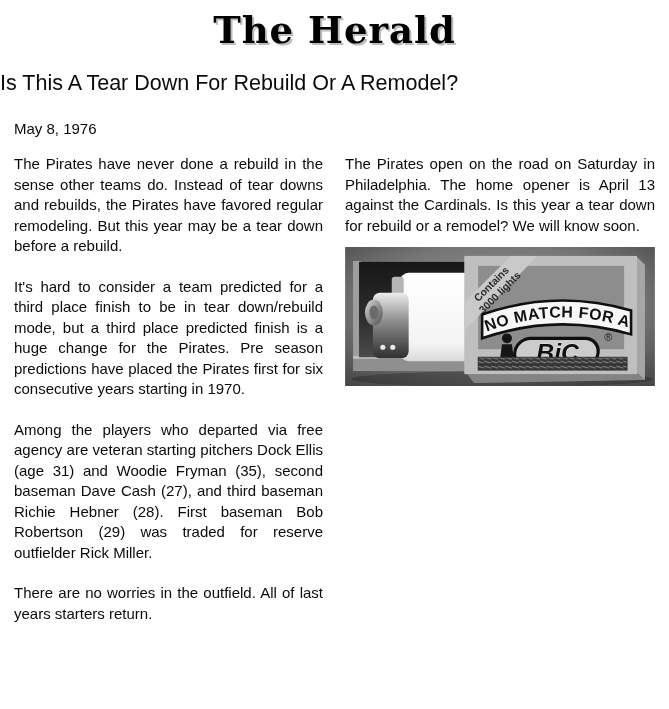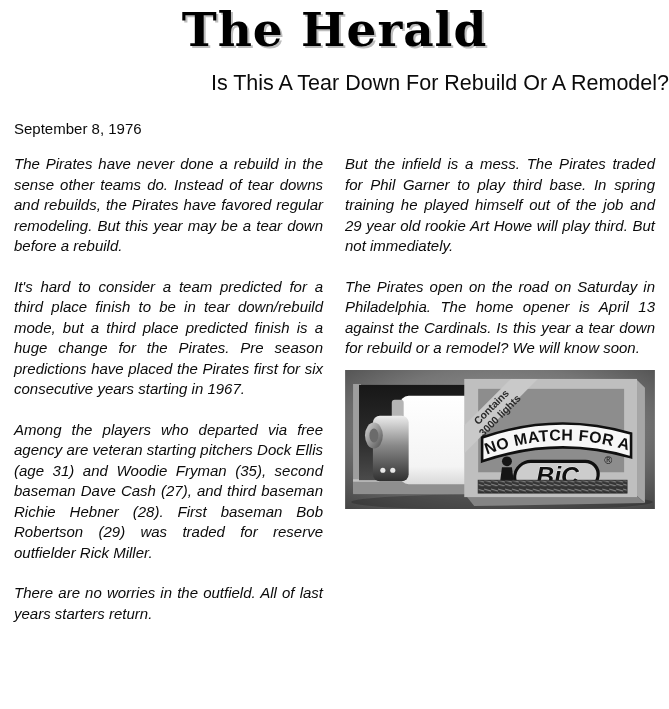--- a/index.html
+++ b/index.html
@@ -9,28 +9,28 @@
     background:#ffffff;
     color:#000;
     font-family:"Liberation Sans", sans-serif;
     overflow:hidden;
   }
   .masthead {
     margin-top:2px;
     text-align:center;
     font-family:"DejaVu Serif", serif;
     font-weight:bold;
-    font-size:47px;
+    font-size:37px;
     line-height:56px;
     letter-spacing:1px;
     text-shadow:2px 2px 0 #bdbdbd;
   }
   .headline {
     margin-top:12px;
-    text-align:right;
+    text-align:left;
     font-size:21.5px;
     line-height:26px;
     font-weight:400;
     color:#0b0b0b;
   }
   .dateline {
     margin:24px 0 0 14px;
     font-size:15px;
     color:#0b0b0b;
   }
@@ -40,45 +40,44 @@
     padding:0 14px;
     margin-top:17px;
   }
   .col {
     flex:1;
     font-size:15px;
     line-height:20.5px;
     text-align:justify;
     color:#0b0b0b;
   }
-  .col p { margin:0 0 20px 0;font-style:italic; }
+  .col p { margin:0 0 20px 0; }
   .col p:last-of-type { margin-bottom:0; }
   figure.ad { margin:11px 0 0 0; padding:0; line-height:0; }
 </style>
 </head>
 <body>
 
 <div class="page">
 
   <div class="masthead">The Herald</div>
 
   <div class="headline">Is This A Tear Down For Rebuild Or A Remodel?</div>
 
-  <div class="dateline">September 8, 1976</div>
+  <div class="dateline">May 8, 1976</div>
 
   <div class="columns">
     <div class="col">
       <p>The Pirates have never done a rebuild in the sense other teams do. Instead of tear downs and rebuilds, the Pirates have favored regular remodeling. But this year may be a tear down before a rebuild.</p>
-      <p>It's hard to consider a team predicted for a third place finish to be in tear down/rebuild mode, but a third place predicted finish is a huge change for the Pirates. Pre season predictions have placed the Pirates first for six consecutive years starting in 1967.</p>
+      <p>It's hard to consider a team predicted for a third place finish to be in tear down/rebuild mode, but a third place predicted finish is a huge change for the Pirates. Pre season predictions have placed the Pirates first for six consecutive years starting in 1970.</p>
       <p>Among the players who departed via free agency are veteran starting pitchers Dock Ellis (age 31) and Woodie Fryman (35), second baseman Dave Cash (27), and third baseman Richie Hebner (28). First baseman Bob Robertson (29) was traded for reserve outfielder Rick Miller.</p>
       <p>There are no worries in the outfield. All of last years starters return.</p>
     </div>
 
     <div class="col">
-      <p>But the infield is a mess. The Pirates traded for Phil Garner to play third base. In spring training he played himself out of the job and 29 year old rookie Art Howe will play third. But not immediately.</p>
       <p>The Pirates open on the road on Saturday in Philadelphia. The home opener is April 13 against the Cardinals. Is this year a tear down for rebuild or a remodel? We will know soon.</p>
 
       <figure class="ad">
         <svg width="310" height="139" viewBox="0 0 312 140" role="img">
           <defs>
             <radialGradient id="bgGrad" cx="50%" cy="42%" r="80%">
               <stop offset="0%" stop-color="#9d9d9d"></stop>
               <stop offset="55%" stop-color="#757575"></stop>
               <stop offset="100%" stop-color="#3f3f3f"></stop>
             </radialGradient>

